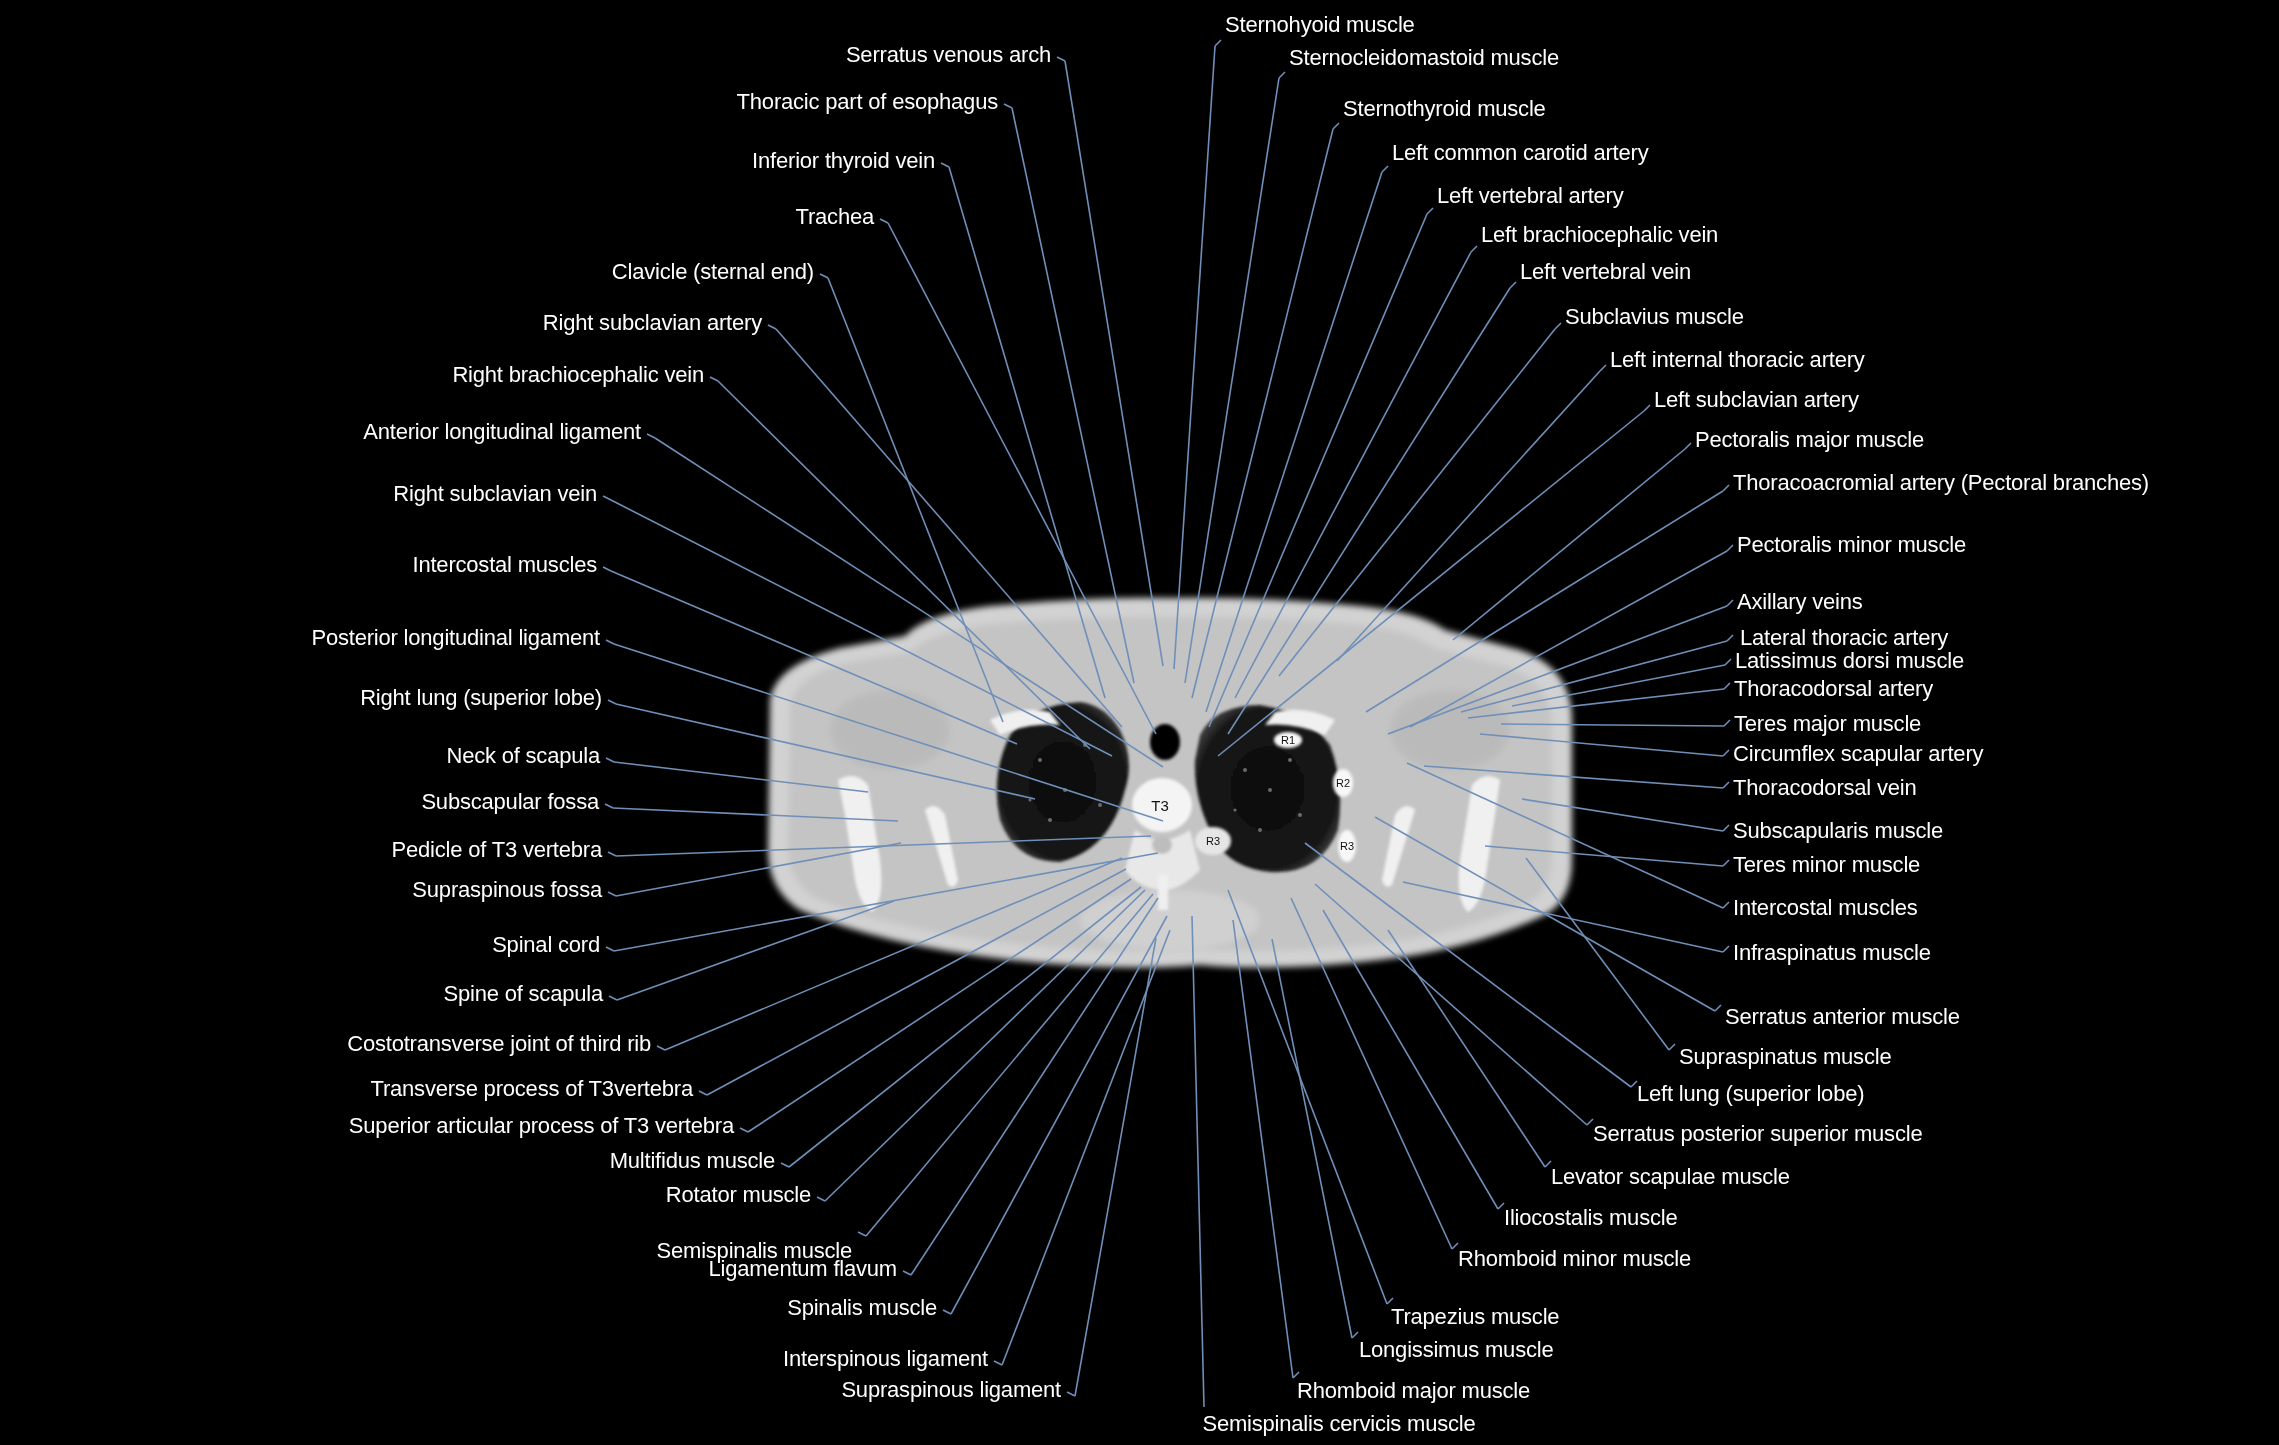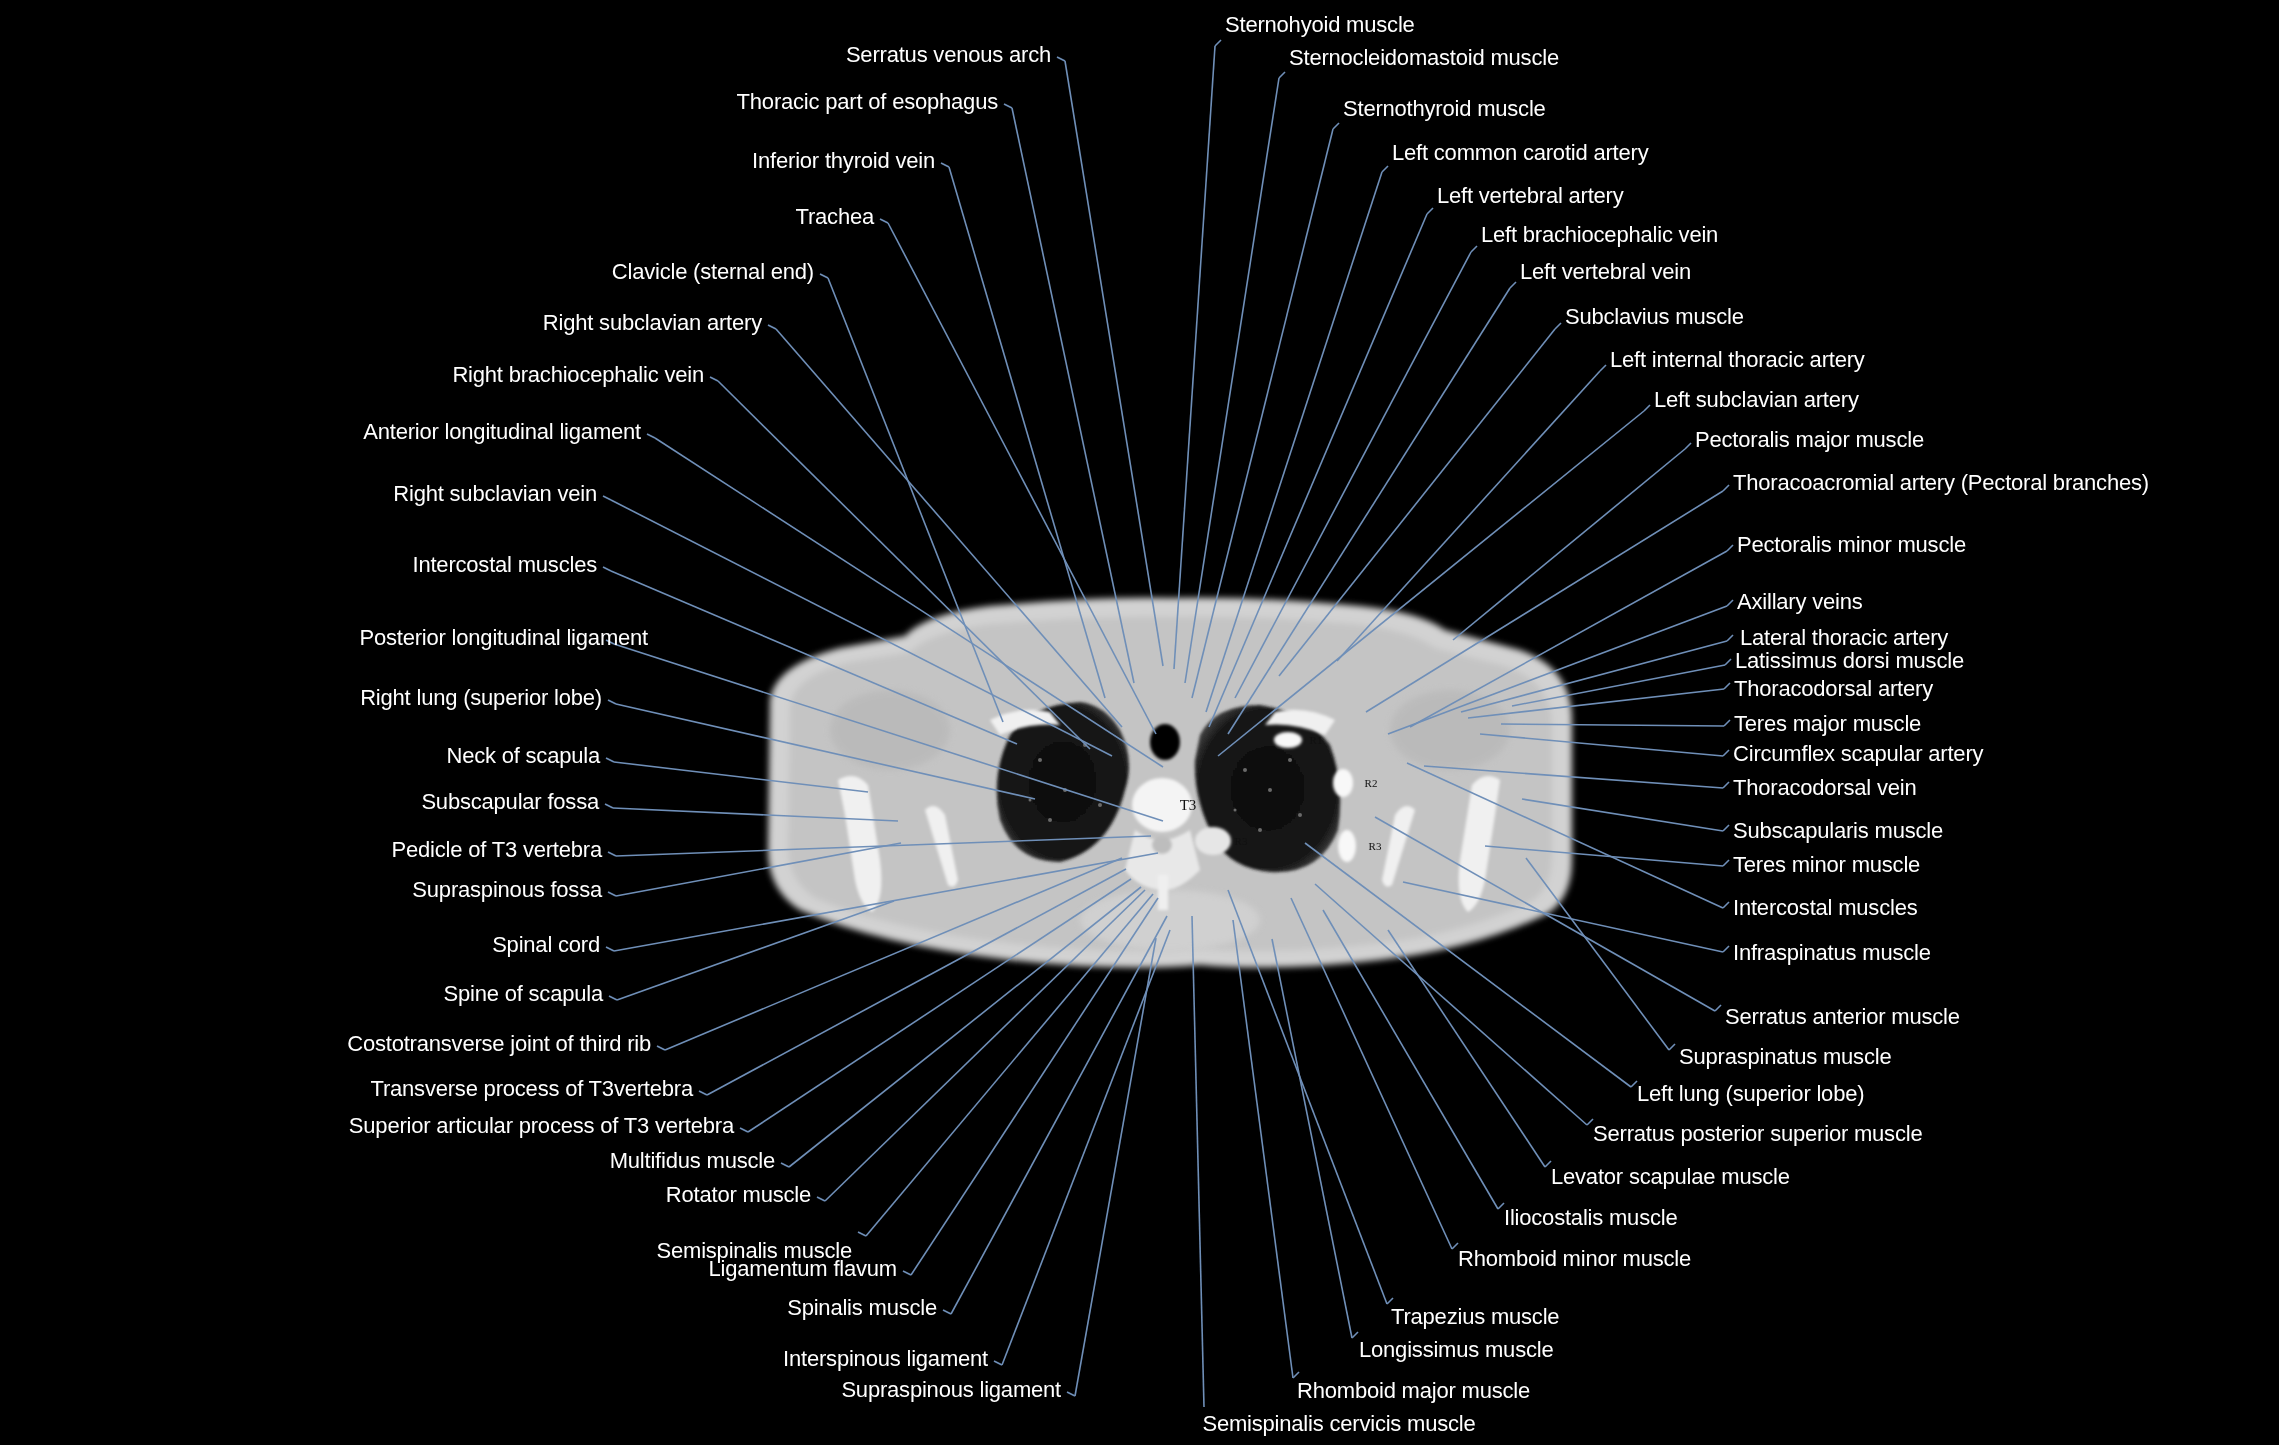--- a/index.html
+++ b/index.html
@@ -2,21 +2,21 @@
 <html><head>
 <meta charset="utf-8">
 <style>
   html, body { margin: 0; padding: 0; background: #000; }
   #stage { position: relative; width: 2279px; height: 1445px; background: #000; overflow: hidden; font-family: "Liberation Sans", sans-serif; }
   #ct { position: absolute; left: 0; top: 0; }
   #leaders { position: absolute; left: 0; top: 0; pointer-events: none; }
   .lbl { position: absolute; color: #fff; font-size: 22px; line-height: 26px; white-space: nowrap; letter-spacing: -0.2px; transform: translateY(-50%); }
   .lbl.left { transform: translate(-100%, -50%); text-align: right; }
   .lbl.center { transform: translate(-50%, -50%); }
-  .ctmark { position: absolute; color: #111; font-family: Liberation Serif, serif; transform: translate(-50%, -50%); margin-left: 28px; }
+  .ctmark { position: absolute; color: #111; font-family: Liberation Sans, sans-serif; transform: translate(-50%, -50%); }
   .ctmark.big { font-size: 15px; }
   .ctmark.small { font-size: 11px; }
 </style>
 </head>
 <body>
 
 <div id="stage">
   <svg id="ct" width="2279" height="1445">
     <defs>
       <filter id="blur2">
@@ -218,21 +218,21 @@
       <div class="lbl left" style="left: 1051px; top: 55px;">Serratus venous arch</div>
       <div class="lbl left" style="left: 998px; top: 102px;">Thoracic part of esophagus</div>
       <div class="lbl left" style="left: 935px; top: 161px;">Inferior thyroid vein</div>
       <div class="lbl left" style="left: 874px; top: 217px;">Trachea</div>
       <div class="lbl left" style="left: 814px; top: 272px;">Clavicle (sternal end)</div>
       <div class="lbl left" style="left: 762px; top: 323px;">Right subclavian artery</div>
       <div class="lbl left" style="left: 704px; top: 375px;">Right brachiocephalic vein</div>
       <div class="lbl left" style="left: 641px; top: 432px;">Anterior longitudinal ligament</div>
       <div class="lbl left" style="left: 597px; top: 494px;">Right subclavian vein</div>
       <div class="lbl left" style="left: 597px; top: 565px;">Intercostal muscles</div>
-      <div class="lbl left" style="left: 600px; top: 638px; margin-left: 48px;">Posterior longitudinal ligament</div>
+      <div class="lbl left" style="left: 600px; top: 638px;">Posterior longitudinal ligament</div>
       <div class="lbl left" style="left: 602px; top: 698px;">Right lung (superior lobe)</div>
       <div class="lbl left" style="left: 600px; top: 756px;">Neck of scapula</div>
       <div class="lbl left" style="left: 599px; top: 802px;">Subscapular fossa</div>
       <div class="lbl left" style="left: 602px; top: 850px;">Pedicle of T3 vertebra</div>
       <div class="lbl left" style="left: 602px; top: 890px;">Supraspinous fossa</div>
       <div class="lbl left" style="left: 600px; top: 945px;">Spinal cord</div>
       <div class="lbl left" style="left: 603px; top: 994px;">Spine of scapula</div>
       <div class="lbl left" style="left: 651px; top: 1044px;">Costotransverse joint of third rib</div>
       <div class="lbl left" style="left: 693px; top: 1089px;">Transverse process of T3vertebra</div>
       <div class="lbl left" style="left: 734px; top: 1126px;">Superior articular process of T3 vertebra</div>

